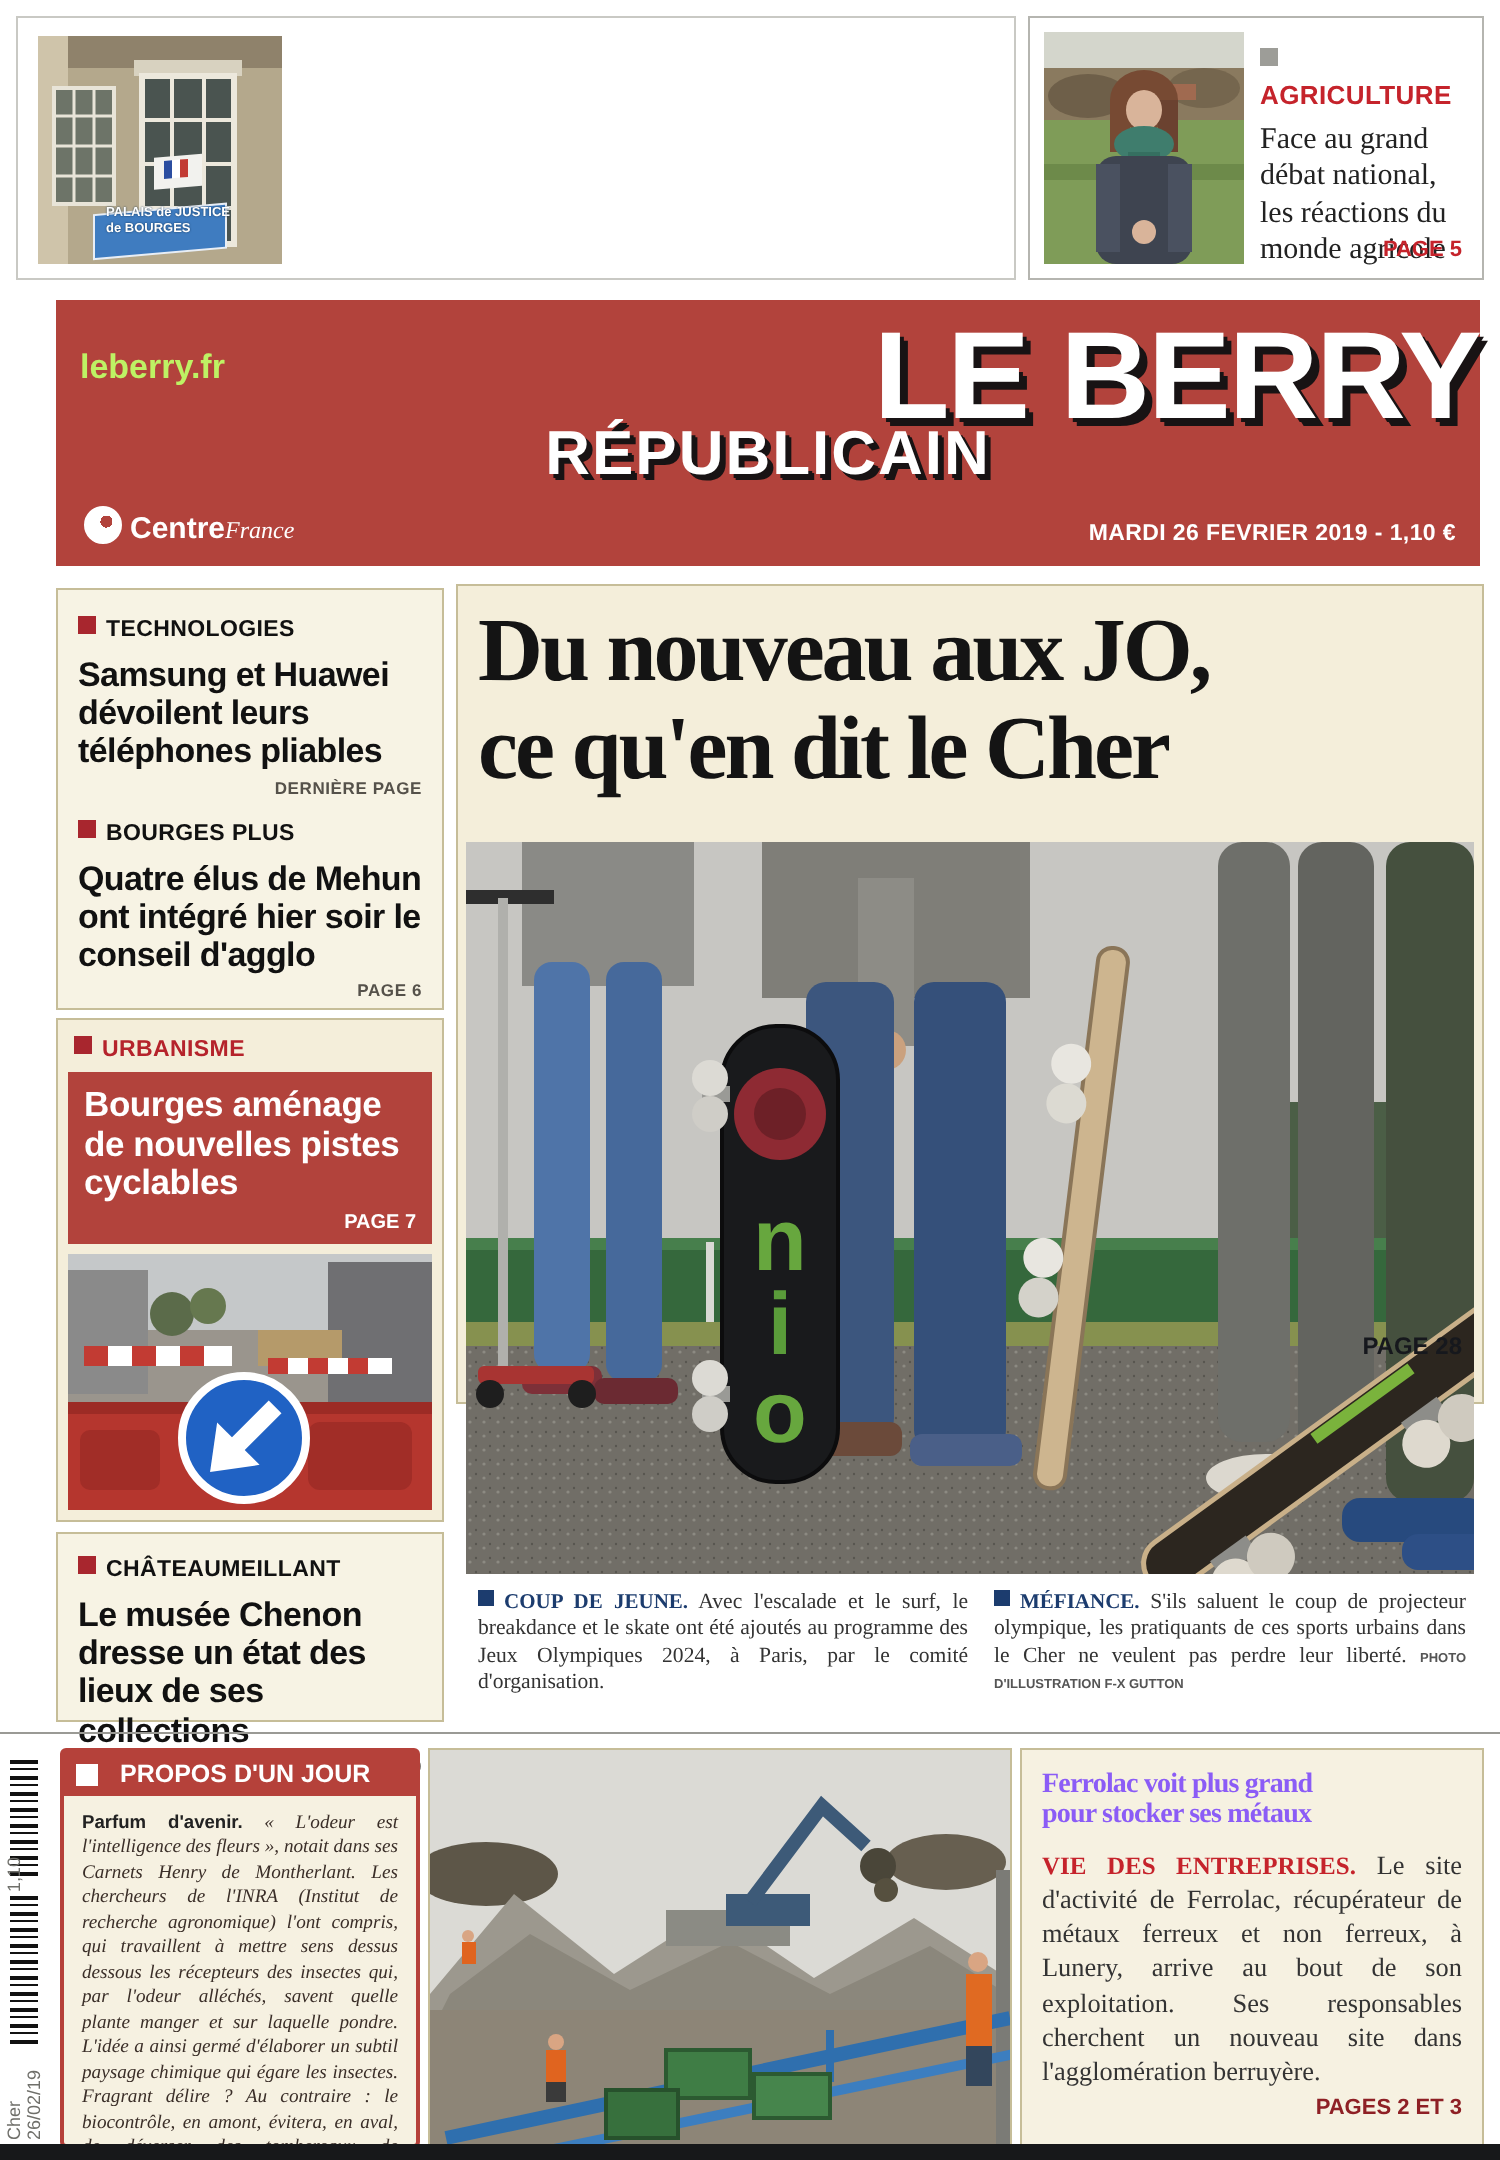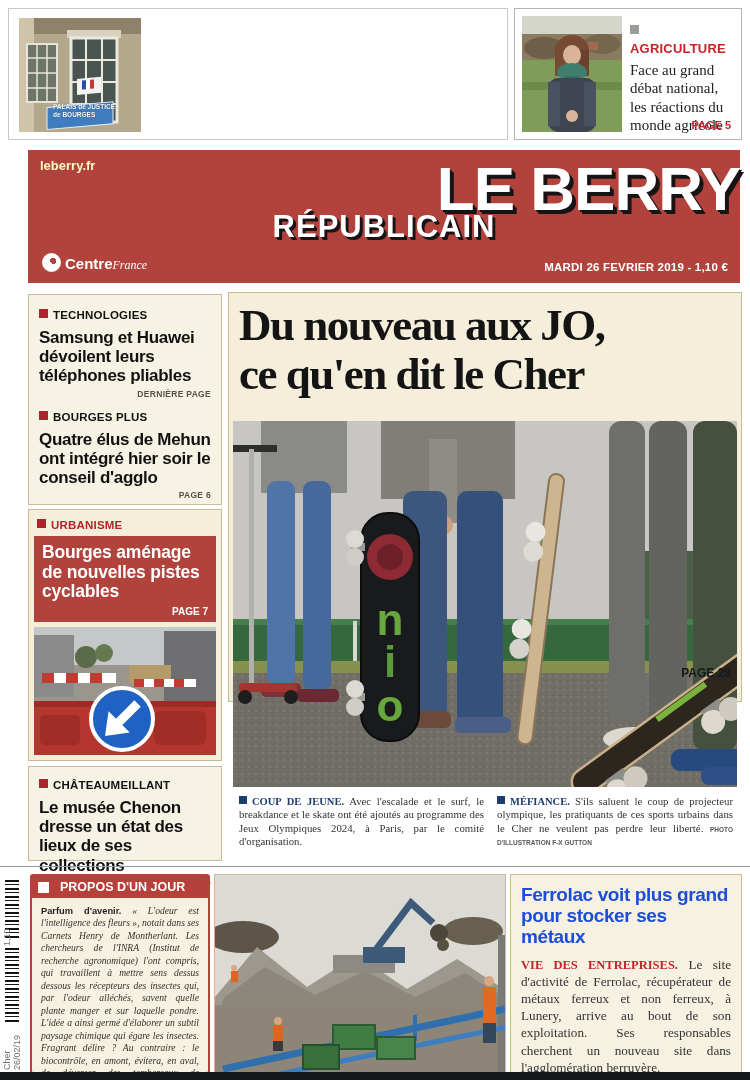--- a/index.html
+++ b/index.html
@@ -17,21 +17,21 @@
   .agri-label{color:#c5232b;font-weight:bold;font-size:13px;letter-spacing:0.2px;}
   .sq{display:inline-block;width:9px;height:9px;margin-right:5px;vertical-align:1px;}
   .sq-grey{background:#9d9d98;}
   .sq-red{background:#a8262e;}
   .sq-navy{background:#1c3c6e;width:8px;height:8px;}
   .sq-white{background:#fff;width:11px;height:11px;}
   .agri-sub{font-family:"Liberation Serif",serif;font-size:15px;color:#222;line-height:1.22;margin-top:4px;}
 
   
   #masthead{background:#b2433c;}
-  .site{color:#fef9c3;font-weight:bold;font-size:13px;}
+  .site{color:#bef264;font-weight:bold;font-size:17px;margin-top:16px;}
   .brand1{color:#fff;font-weight:bold;font-size:62px;letter-spacing:-1px;text-align:right;line-height:0.95;
           text-shadow:4px 4px 0 #181314, 2px 2px 0 #181314;}
   .brand2{color:#fff;font-weight:bold;font-size:31px;letter-spacing:1px;text-align:center;margin-top:-10px;
           text-shadow:3px 3px 0 #181314, 2px 2px 0 #181314;}
   .pub{color:#fff;font-size:15px;}
   .pub b{font-weight:bold;}
   .pub i{font-family:"Liberation Serif",serif;font-style:italic;font-size:12px;}
   .cf-logo{display:inline-block;width:17px;height:17px;border-radius:50%;background:#fff;margin-right:4px;vertical-align:-3px;
            background:radial-gradient(circle at 60% 40%,#b2433c 0 3px,#fff 3px);border:1px solid #fff;}
   .dateline{color:#fff;font-weight:bold;font-size:11.5px;letter-spacing:0.2px;}
@@ -57,21 +57,21 @@
   
   .grey-rule{background:#9a9a95;height:1px;}
   #propos{background:#f6f1e1;border:2px solid #b5413a;border-radius:3px;box-sizing:border-box;}
   .propos-head{background:#b5413a;color:#fff;font-weight:bold;font-size:12.5px;
                padding:4px 6px;display:flex;align-items:center;gap:6px;}
   .propos-body{font-family:"Liberation Serif",serif;font-size:9.6px;color:#3a2e28;line-height:1.3;
                text-align:justify;padding:7px 9px;}
   .propos-body .lead{font-weight:bold;font-style:normal;font-family:"Liberation Sans",sans-serif;font-size:9.3px;color:#222;}
   .propos-body .it{font-style:italic;}
   #ferrolac{background:#f6f1e1;border:1px solid #c6bd98;box-sizing:border-box;}
-  .fer-headline{font-weight:bold;font-size:19px;color:#1d4ed8;line-height:1.1;letter-spacing:-0.4px;}
+  .fer-headline{font-weight:bold;font-size:14px;color:#8b5cf6;line-height:1.1;letter-spacing:-0.4px;font-family:Liberation Serif, serif;}
   .fer-kicker{color:#c5232b;font-weight:bold;font-size:12.5px;}
   .fer-body{font-family:"Liberation Serif",serif;font-size:13.2px;color:#333;line-height:1.3;text-align:justify;}
   .fer-page{font-weight:bold;font-size:11px;color:#8e2025;text-align:right;margin-top:4px;}
 
   
   .barcode{background:repeating-linear-gradient(to bottom,#111 0 2px,#fff 2px 4px,#111 4px 5px,#fff 5px 8px);width:14px;}
   .spine-txt{color:#6f6f6a;font-size:9px;transform:rotate(-90deg);transform-origin:left top;white-space:nowrap;}
 
   .photo-frame{border:1px solid #c6bd98;box-sizing:border-box;overflow:hidden;background:#ddd;}
   .sign-text{position:absolute;color:#fff;font-size:6.5px;font-weight:bold;line-height:1.1;text-shadow:0 0 1px #135;}

